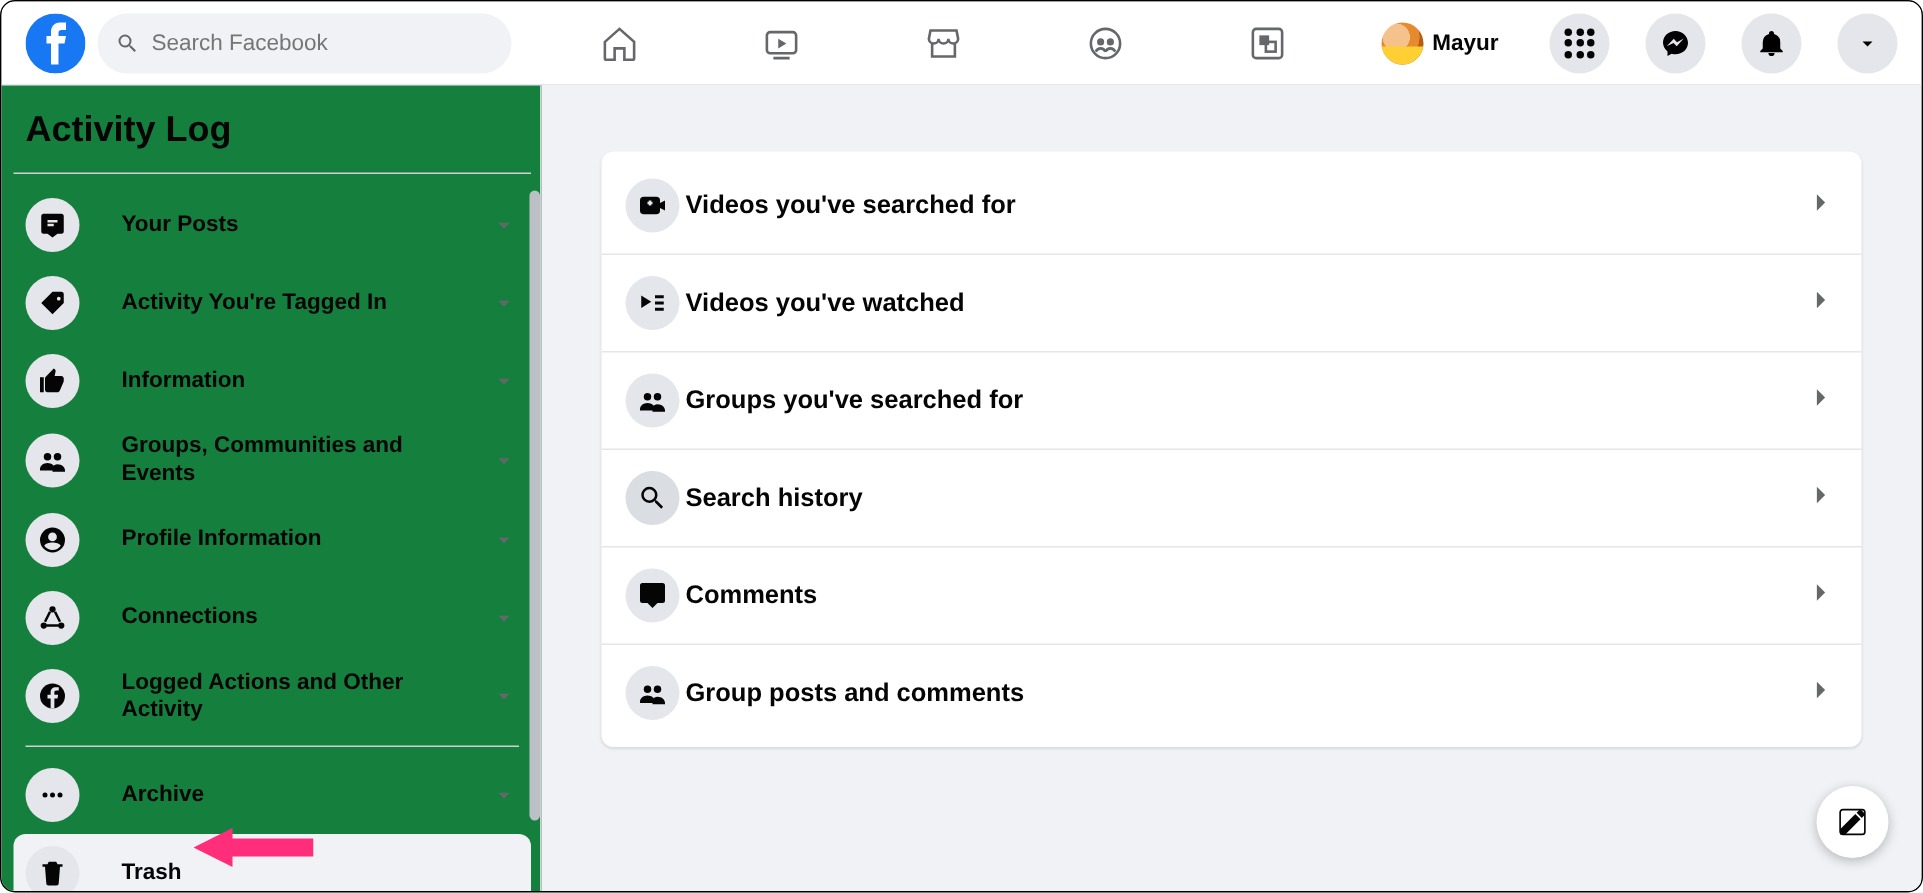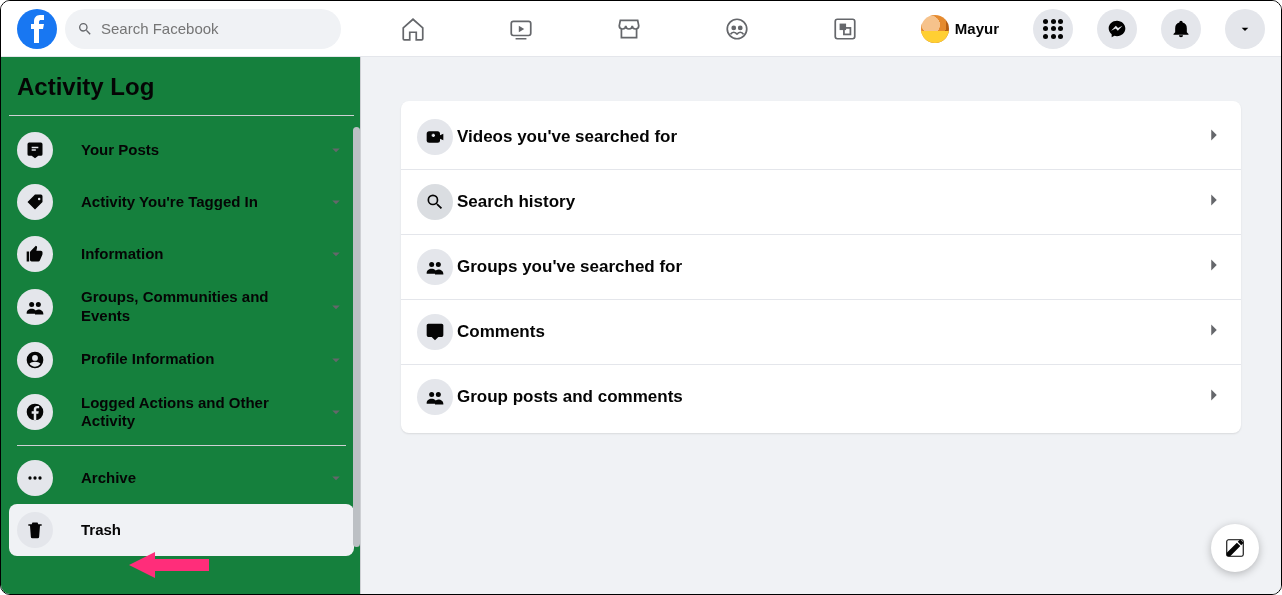--- a/index.html
+++ b/index.html
@@ -444,20 +444,33 @@
         <div class="side-label">Profile Information</div>
         <div class="chev">
             <svg viewBox="0 0 24 24">
               <use href="#i-chev-down"></use>
             </svg>
           </div>
       </div>
       <div class="side-item">
         <div class="side-icon">
             <svg viewBox="0 0 24 24">
+              <use href="#i-connections"></use>
+            </svg>
+          </div>
+        <div class="side-label">Connections</div>
+        <div class="chev">
+            <svg viewBox="0 0 24 24">
+              <use href="#i-chev-down"></use>
+            </svg>
+          </div>
+      </div>
+      <div class="side-item">
+        <div class="side-icon">
+            <svg viewBox="0 0 24 24">
               <use href="#i-fb"></use>
             </svg>
           </div>
         <div class="side-label">Logged Actions and Other Activity</div>
         <div class="chev">
             <svg viewBox="0 0 24 24">
               <use href="#i-chev-down"></use>
             </svg>
           </div>
       </div>
@@ -509,37 +522,48 @@
             <svg viewBox="0 0 24 24">
               <use href="#i-video-plus"></use>
             </svg>
           </div>
         <div class="row-label">Videos you've searched for</div>
         <div class="chev-right"><svg viewBox="0 0 24 24">
               <use href="#i-chev-right"></use>
             </svg></div>
       </div>
       <div class="row">
-        <div class="row-icon active">
-            <svg viewBox="0 0 24 24">
-              <use href="#i-search"></use>
-            </svg>
-          </div>
-        <div class="row-label">Search history</div>
+        <div class="row-icon">
+            <svg viewBox="0 0 24 24">
+              <use href="#i-video-list"></use>
+            </svg>
+          </div>
+        <div class="row-label">Videos you've watched</div>
         <div class="chev-right"><svg viewBox="0 0 24 24">
               <use href="#i-chev-right"></use>
             </svg></div>
       </div>
       <div class="row">
         <div class="row-icon">
             <svg viewBox="0 0 24 24">
               <use href="#i-groups-small"></use>
             </svg>
           </div>
         <div class="row-label">Groups you've searched for</div>
+        <div class="chev-right"><svg viewBox="0 0 24 24">
+              <use href="#i-chev-right"></use>
+            </svg></div>
+      </div>
+      <div class="row">
+        <div class="row-icon active">
+            <svg viewBox="0 0 24 24">
+              <use href="#i-search"></use>
+            </svg>
+          </div>
+        <div class="row-label">Search history</div>
         <div class="chev-right"><svg viewBox="0 0 24 24">
               <use href="#i-chev-right"></use>
             </svg></div>
       </div>
       <div class="row">
         <div class="row-icon">
             <svg viewBox="0 0 24 24">
               <use href="#i-comment"></use>
             </svg>
           </div>

